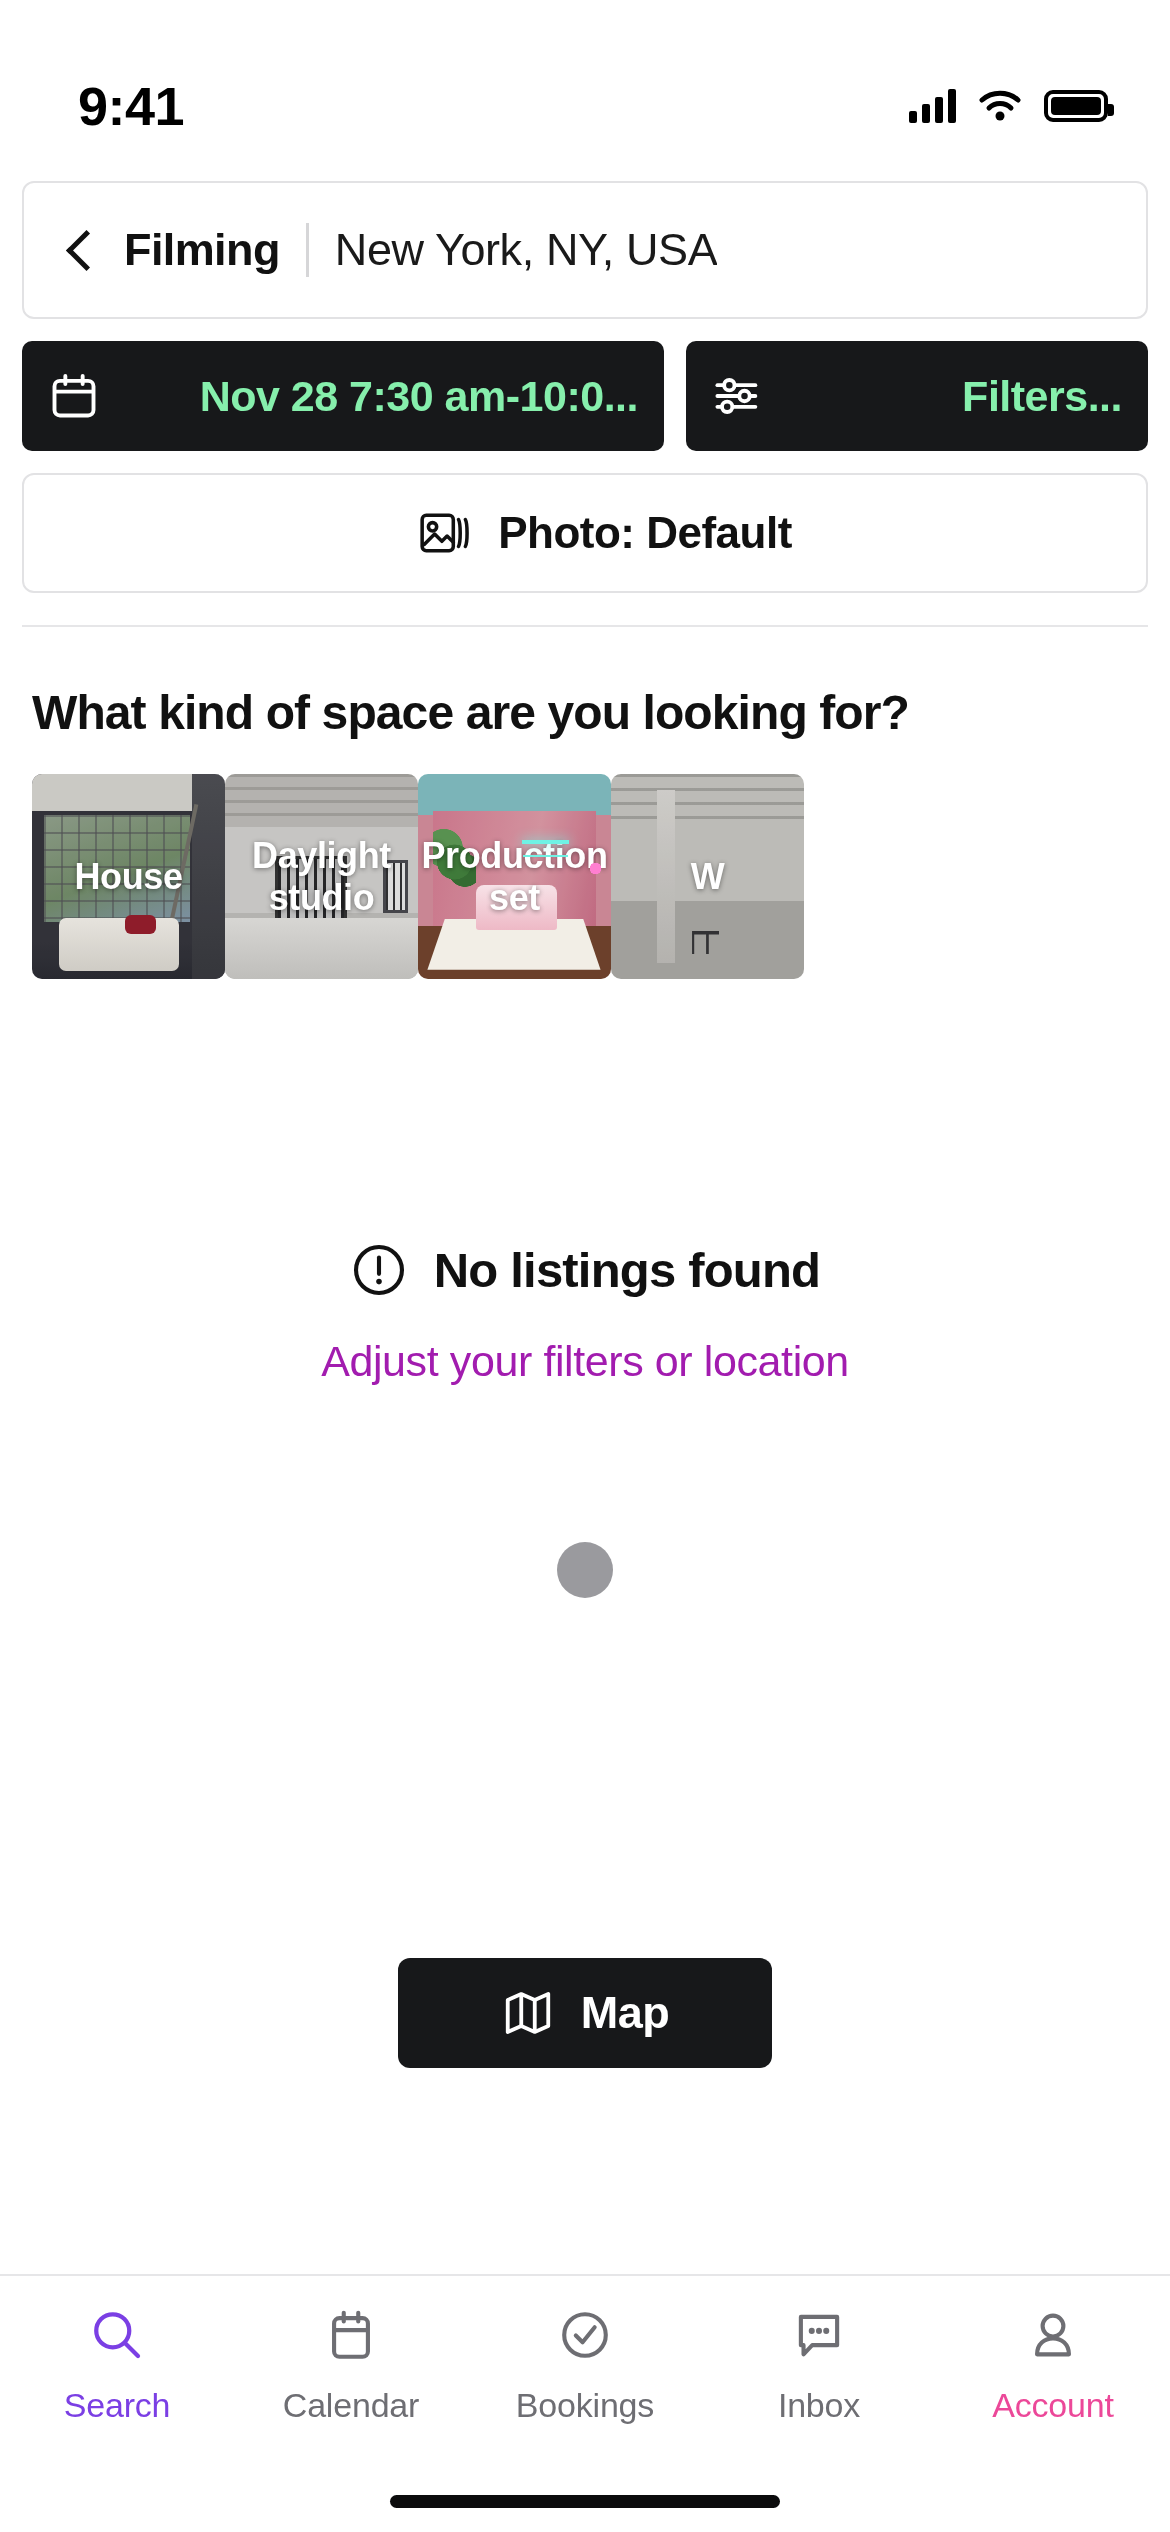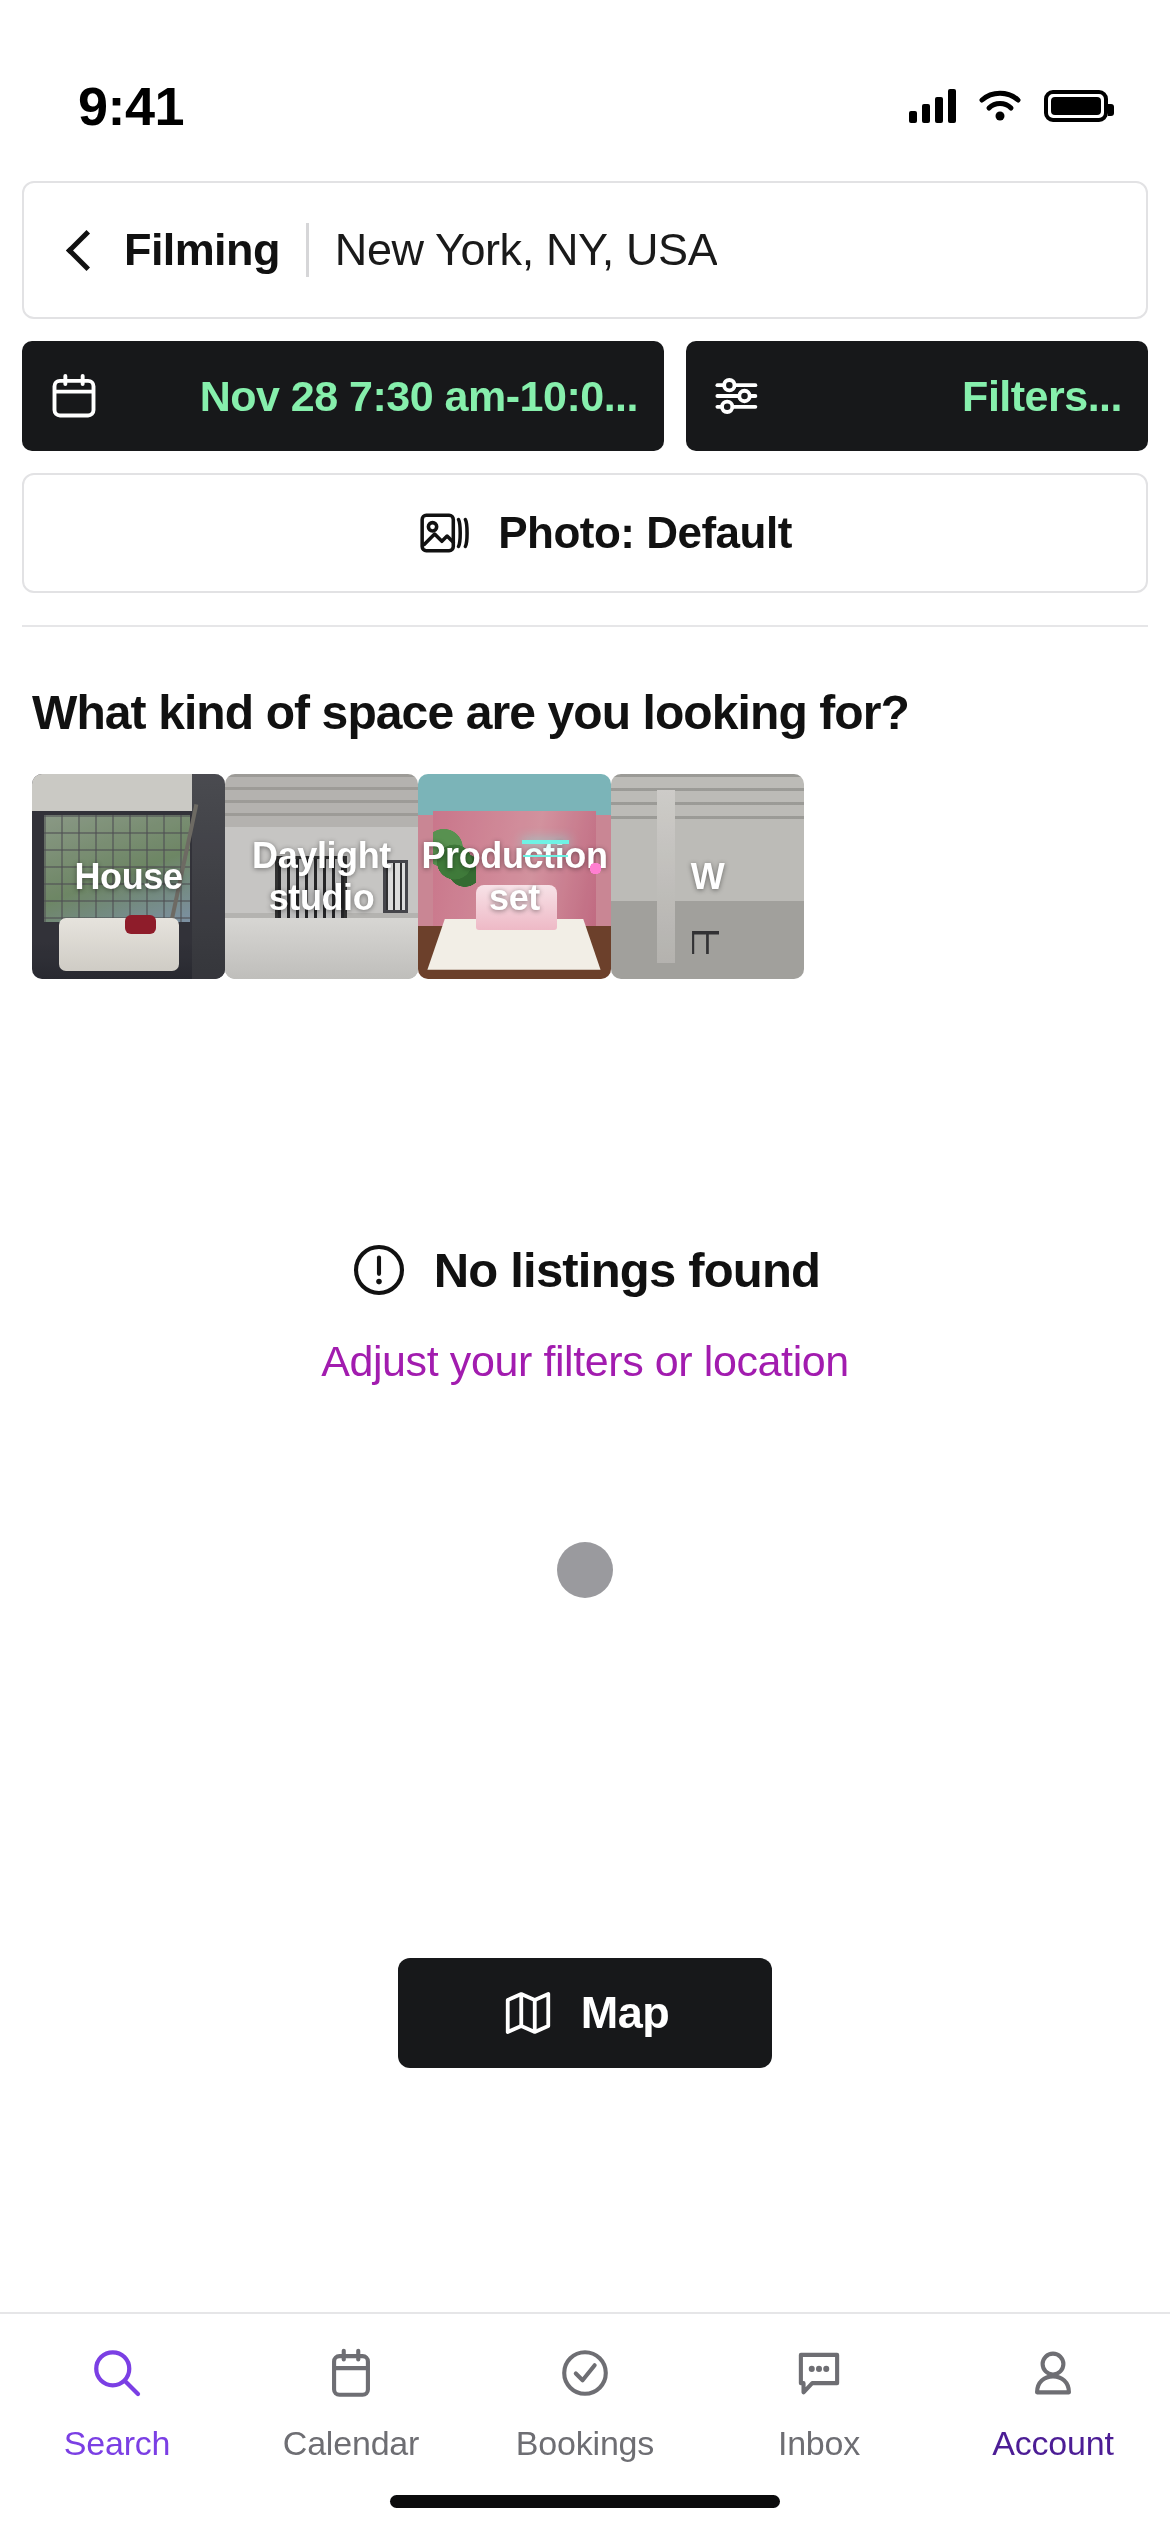--- a/index.html
+++ b/index.html
@@ -215,21 +215,21 @@
   
   .mapwrap { position:absolute; left:0; right:0; top:1958px; display:flex; justify-content:center; }
   .map-btn {
     background:#17181a; color:#fff; border-radius:12px; height:110px; width:374px;
     display:flex; align-items:center; justify-content:center; gap:26px;
   }
   .map-btn .txt { font-size:45px; font-weight:700; letter-spacing:-0.5px; }
 
   
   .tabbar {
-    position:absolute; left:0; right:0; bottom:0; height:220px;
+    position:absolute; left:0; right:0; bottom:0; height:258px;
     border-top:2px solid #e6e6e8; background:#fff;
     display:flex; align-items:flex-start; padding-top:26px;
   }
   .tab { flex:1; display:flex; flex-direction:column; align-items:center; gap:18px; }
   .tab .ticon { height:66px; display:flex; align-items:center; justify-content:center; }
   .tab .tlabel { font-size:34px; letter-spacing:-0.2px; }
 
   .homebar {
     position:absolute; left:50%; transform:translateX(-50%); bottom:24px;
     width:390px; height:13px; border-radius:7px; background:#0b0b0c;
@@ -420,17 +420,17 @@
     <div class="tlabel" style="color:#6E6E73">Inbox</div>
   </div>
 
   <div class="tab">
     <div class="ticon">
       <svg width="58" height="58" viewBox="0 0 24 24" fill="none" stroke="#6E6E73" stroke-width="1.7">
         <circle cx="12" cy="8.3" r="4.3"></circle>
         <path d="M5.4 20 C5.4 15.8 8.4 13.4 12 13.4 C15.6 13.4 18.6 15.8 18.6 20 Z" stroke-linejoin="round"></path>
       </svg>
     </div>
-    <div class="tlabel" style="color:#4c1d95">Account</div>
+    <div class="tlabel" style="color:#ec4899">Account</div>
   </div>
 </div>
 
 <div class="homebar"></div>
 
 </body></html>

